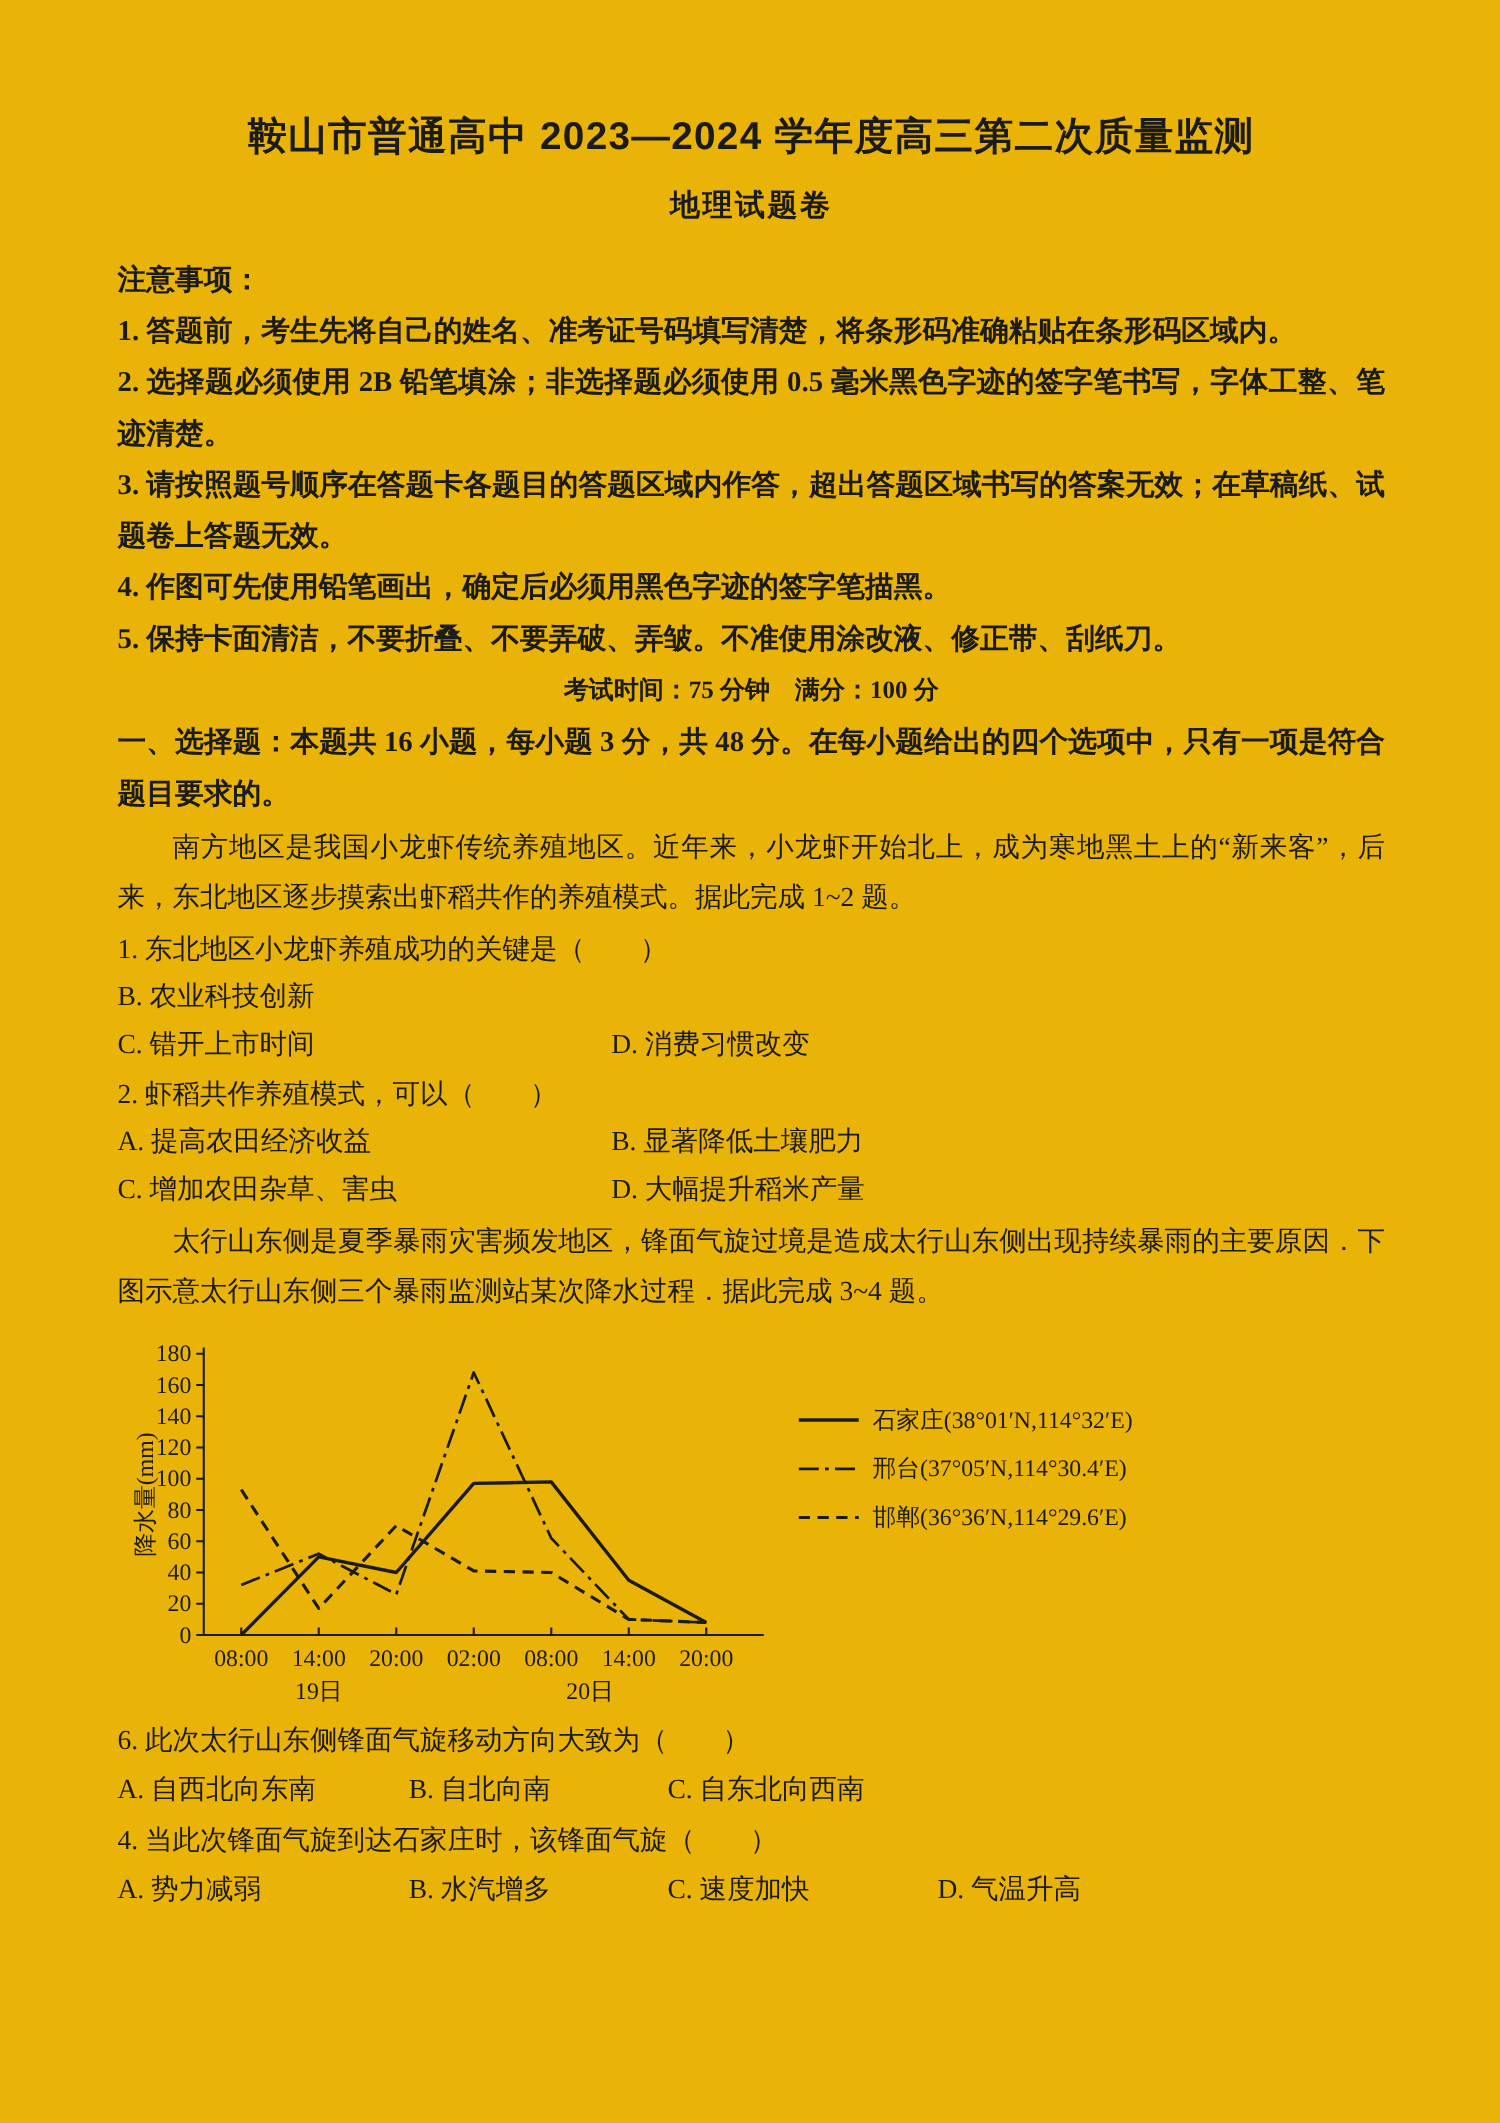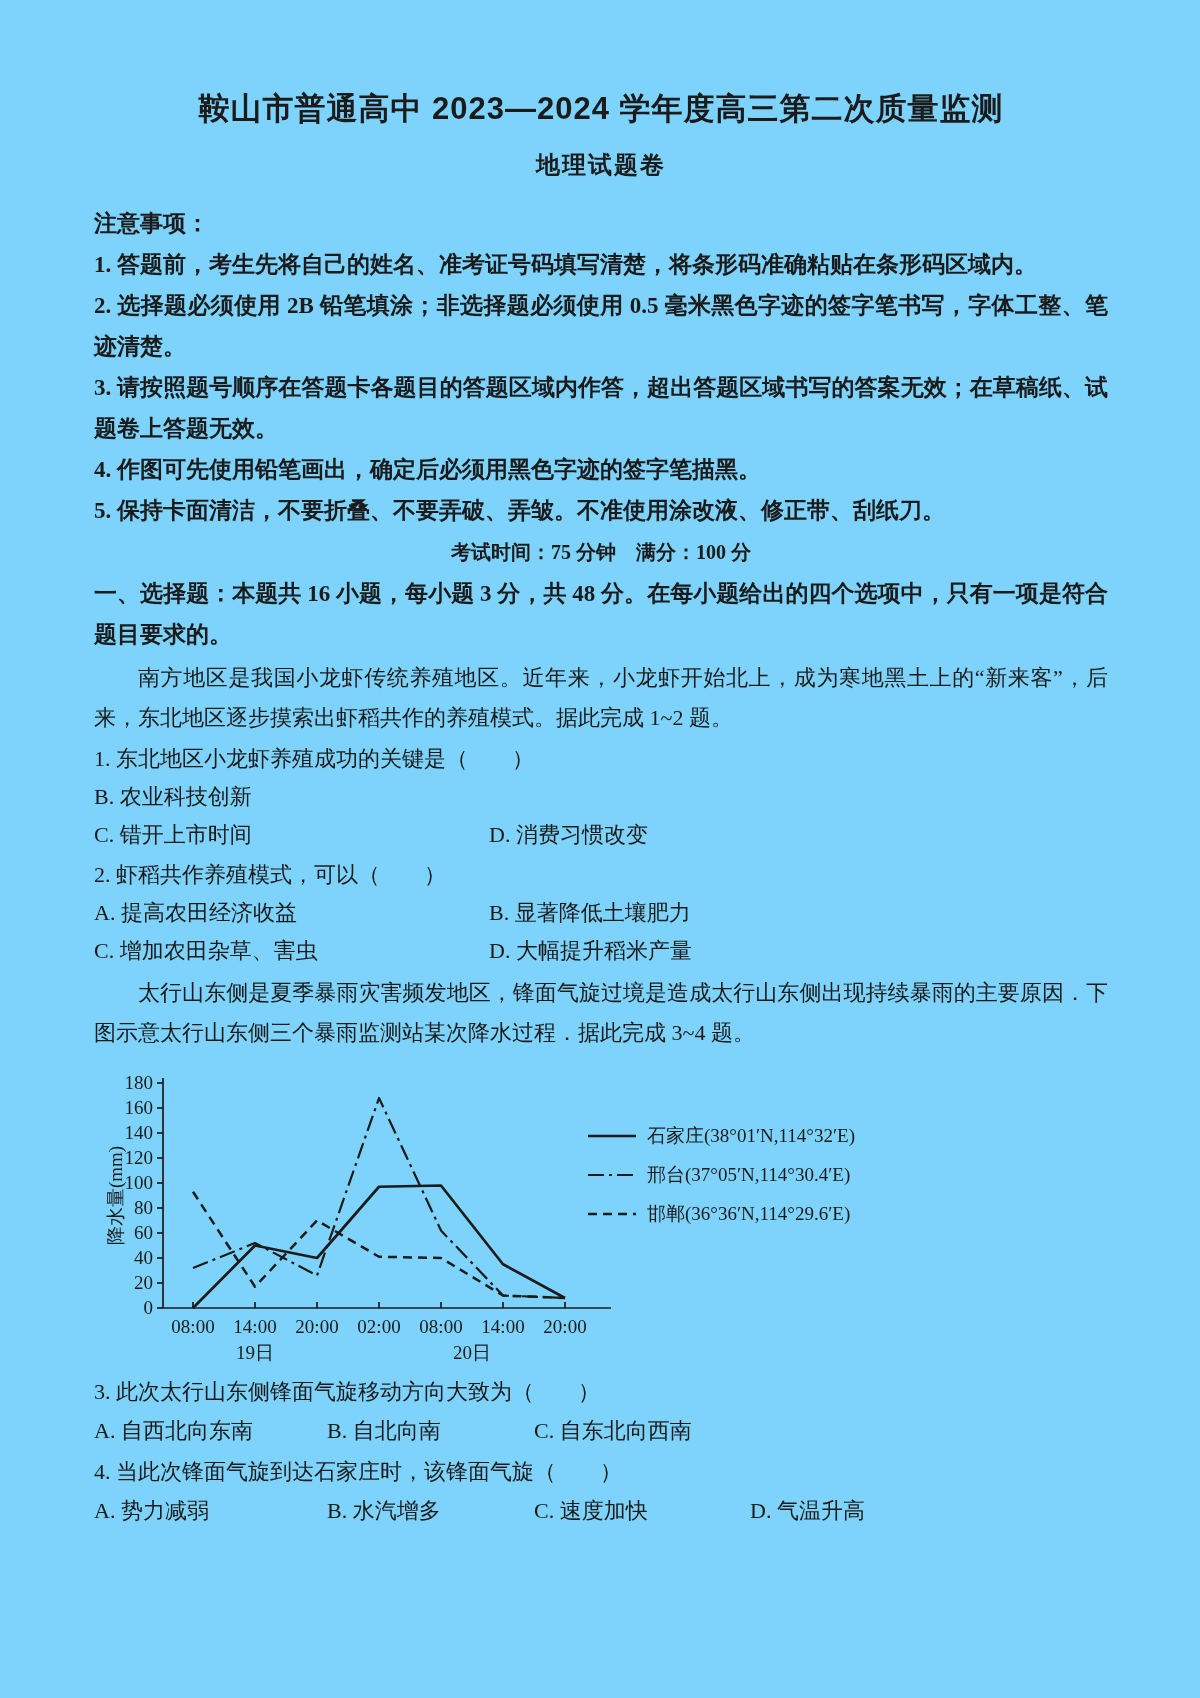--- a/index.html
+++ b/index.html
@@ -1,20 +1,20 @@
 <!DOCTYPE html>
 <html lang="zh"><head>
 <meta charset="utf-8">
 <style>
   html,body{margin:0;padding:0;background:#e8e8e8;}
   .page{
     position:relative;
     width:1200px;height:1698px;
     margin:0 auto;
-    background:#7dd3fc;
+    background:#eab308;
     color:#1b1b1b;
     font-family:"Liberation Serif","DejaVu Serif",serif;
     box-sizing:border-box;
     padding:88px 92px 0 94px;
     overflow:hidden;
   }
   .title{
     font-size:31px;font-weight:700;text-align:center;
     margin:0;line-height:42px;letter-spacing:1px;
     font-family:"Liberation Sans","DejaVu Sans",sans-serif;
@@ -33,21 +33,21 @@
   .stem{font-size:22px;line-height:38px;margin-top:2px;}
   .opts2{display:grid;grid-template-columns:395px auto;font-size:22px;line-height:38px;}
   .opts4{display:grid;grid-template-columns:233px 207px 216px auto;font-size:22px;line-height:40px;}
   .opt{white-space:nowrap;}
   
   .chart-wrap{position:relative;margin:10px 0 2px 12px;height:308px;}
   #chart-svg{position:absolute;left:0;top:0;}
   .ax{stroke:#1b1b1b;stroke-width:1.7;fill:none;}
   .ln{fill:none;stroke:#1b1b1b;stroke-linejoin:round;stroke-linecap:butt;}
   .tick{font-family:"Liberation Serif","DejaVu Serif",serif;font-size:19px;fill:#1b1b1b;}
-  .legend{position:absolute;left:481px;top:60px;display:flex;flex-direction:column;gap:13px;}
+  .legend{position:absolute;left:532px;top:60px;display:flex;flex-direction:column;gap:13px;}
   .legend-row{display:flex;align-items:center;gap:10px;font-size:19px;white-space:nowrap;}
   .legend-line{flex:0 0 auto;}
 </style>
 </head>
 <body>
 
 <div class="page">
 
   <h1 class="title">鞍山市普通高中 2023—2024 学年度高三第二次质量监测</h1>
   <h2 class="subtitle">地理试题卷</h2>
@@ -145,21 +145,21 @@
         </div>
         <div class="legend-row">
           <svg width="50" height="8" class="legend-line">
             <line x1="1" y1="4" x2="49" y2="4" class="ln" stroke-width="2.5" stroke-dasharray="9 6"></line>
           </svg>
           <span>邯郸(36°36′N,114°29.6′E)</span>
         </div>
       </div>
   </div>
 
-  <p class="stem">3. 此次太行山东侧锋面气旋移动方向大致为（　　）</p>
+  <p class="stem">6. 此次太行山东侧锋面气旋移动方向大致为（　　）</p>
   <div class="opts4">
     <span class="opt">A. 自西北向东南</span>
     <span class="opt">B. 自北向南</span>
     <span class="opt">C. 自东北向西南</span>
   </div>
 
   <p class="stem">4. 当此次锋面气旋到达石家庄时，该锋面气旋（　　）</p>
   <div class="opts4">
     <span class="opt">A. 势力减弱</span>
     <span class="opt">B. 水汽增多</span>

